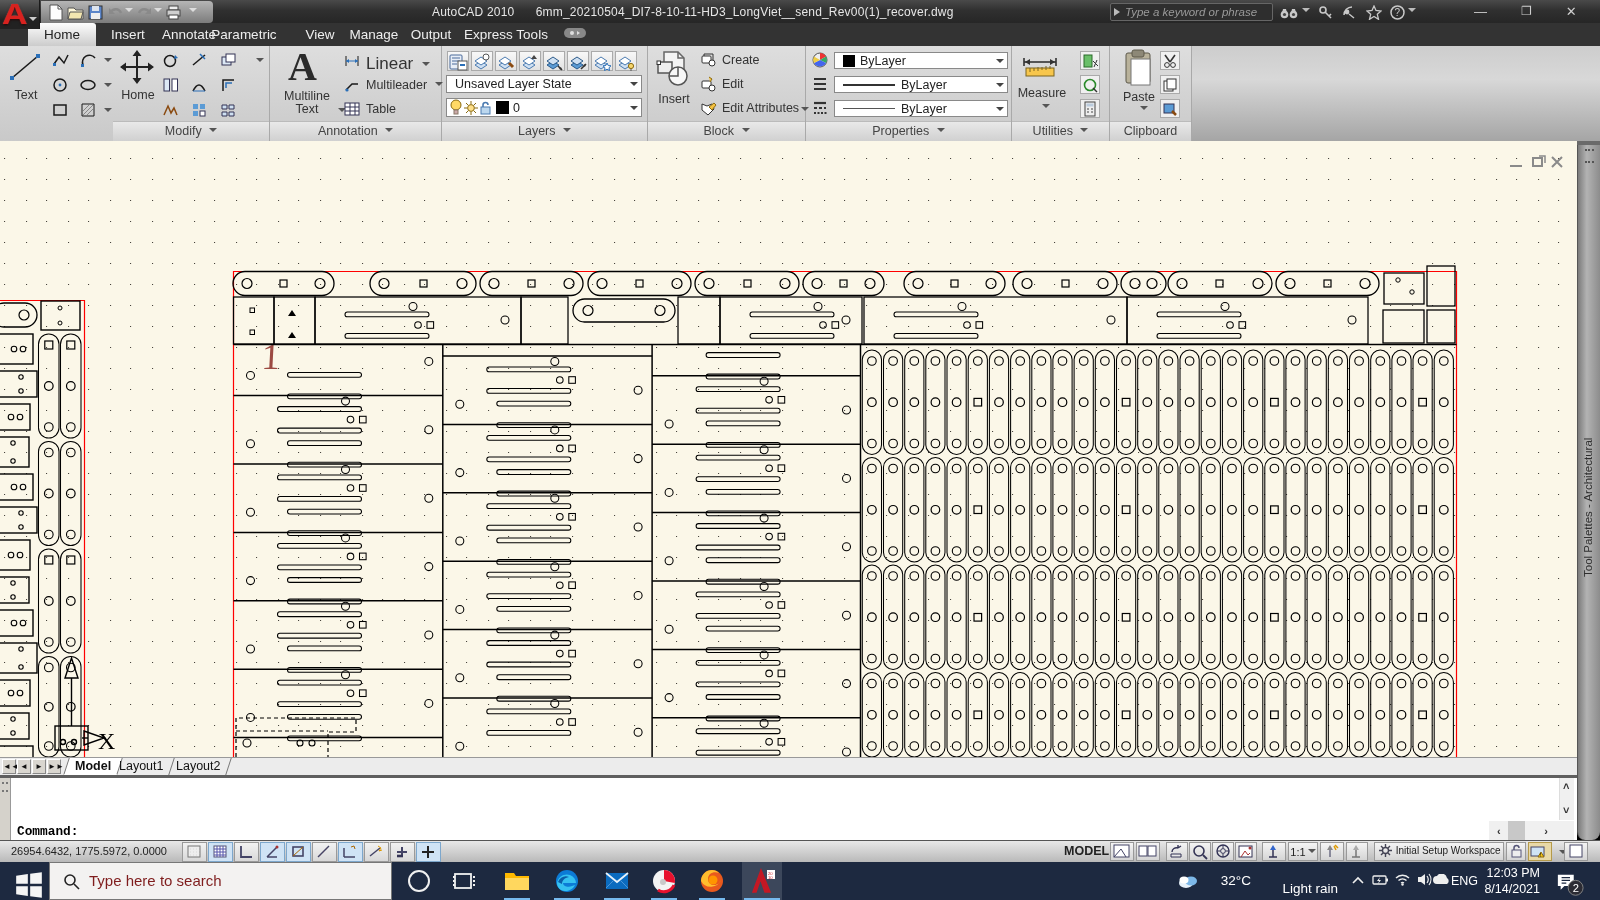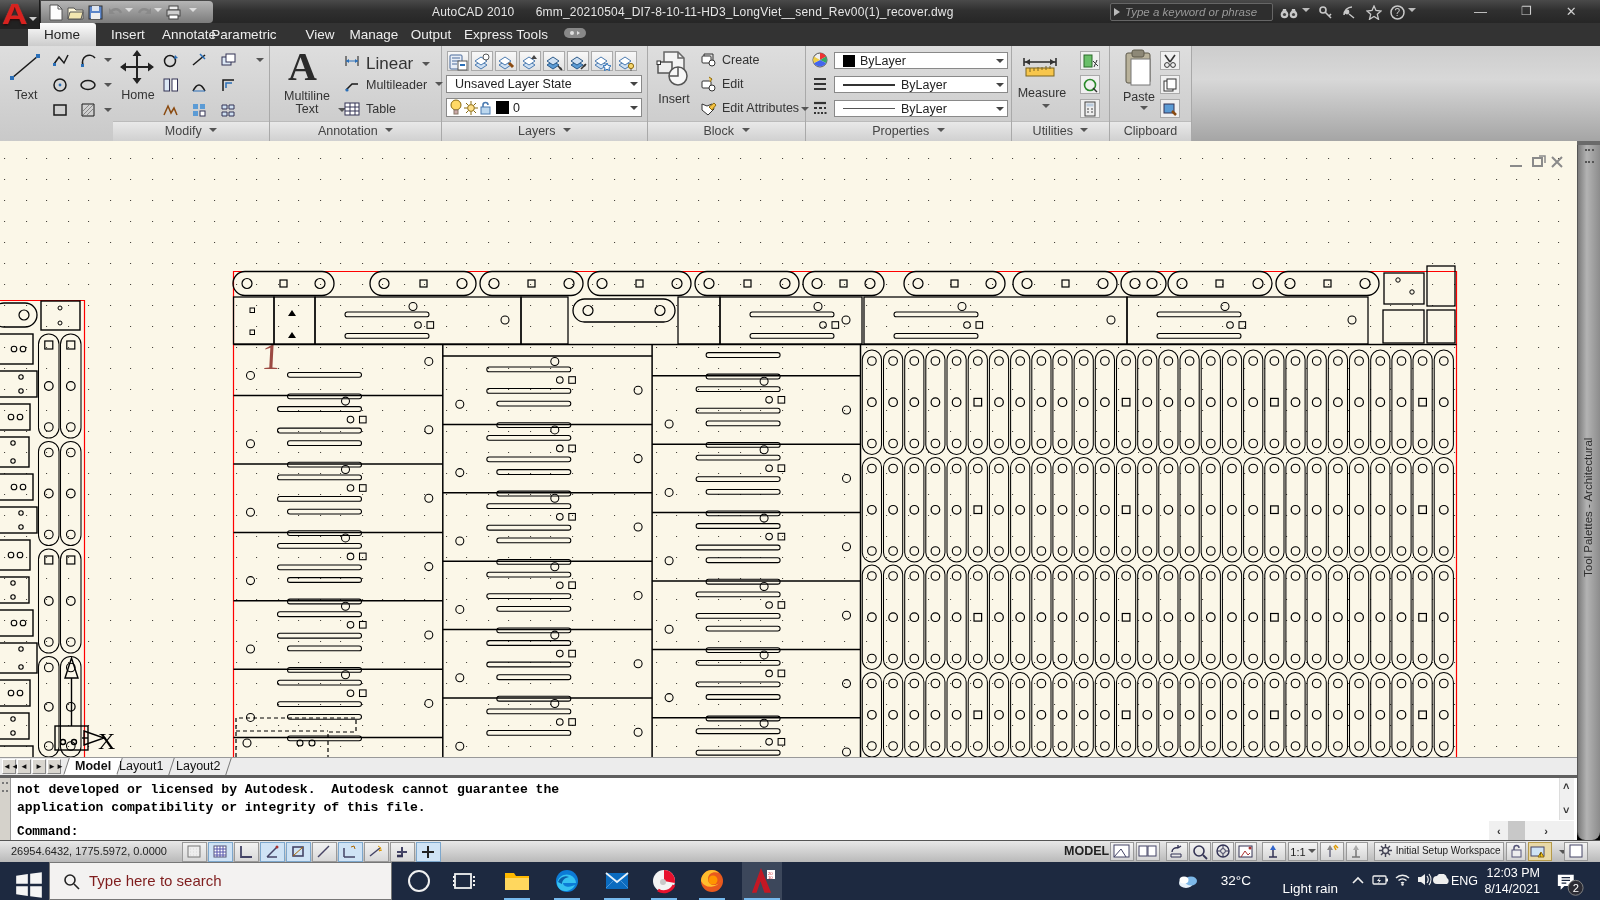--- a/index.html
+++ b/index.html
@@ -1250,22 +1250,20 @@
       <div class="navb" style="left:47px">►►</div>
   <div class="mtab" id="tabModel" style="left:66px"><span>Model</span></div>
   <div class="mtab" style="left:111px"><span>Layout1</span></div>
   <div class="mtab" style="left:168px"><span>Layout2</span></div>
 </div>
 
 <div id="cmd" class="abs">
   <div id="cmdgrip">
         <div style="margin:4px 2px;height:10px;border-top:2px dotted #777;border-bottom:2px dotted #777"></div>
       </div>
-  <div id="cmdtext">not developed or licensed by Autodesk.  Autodesk cannot guarantee the
-application compatibility or integrity of this file.</div>
   <div id="cmdline">Command:</div>
   <div id="vsb">
         <span class="sbarrow" style="left:3px;top:2px">˄</span>
         <span class="sbarrow" style="left:3px;top:26px">˅</span>
       </div>
   <div id="hsb">
         <span class="sbarrow" style="left:8px;top:4px">‹</span>
         <div class="thumb"></div>
         <span class="sbarrow" style="right:26px;top:4px">›</span>
       </div>

